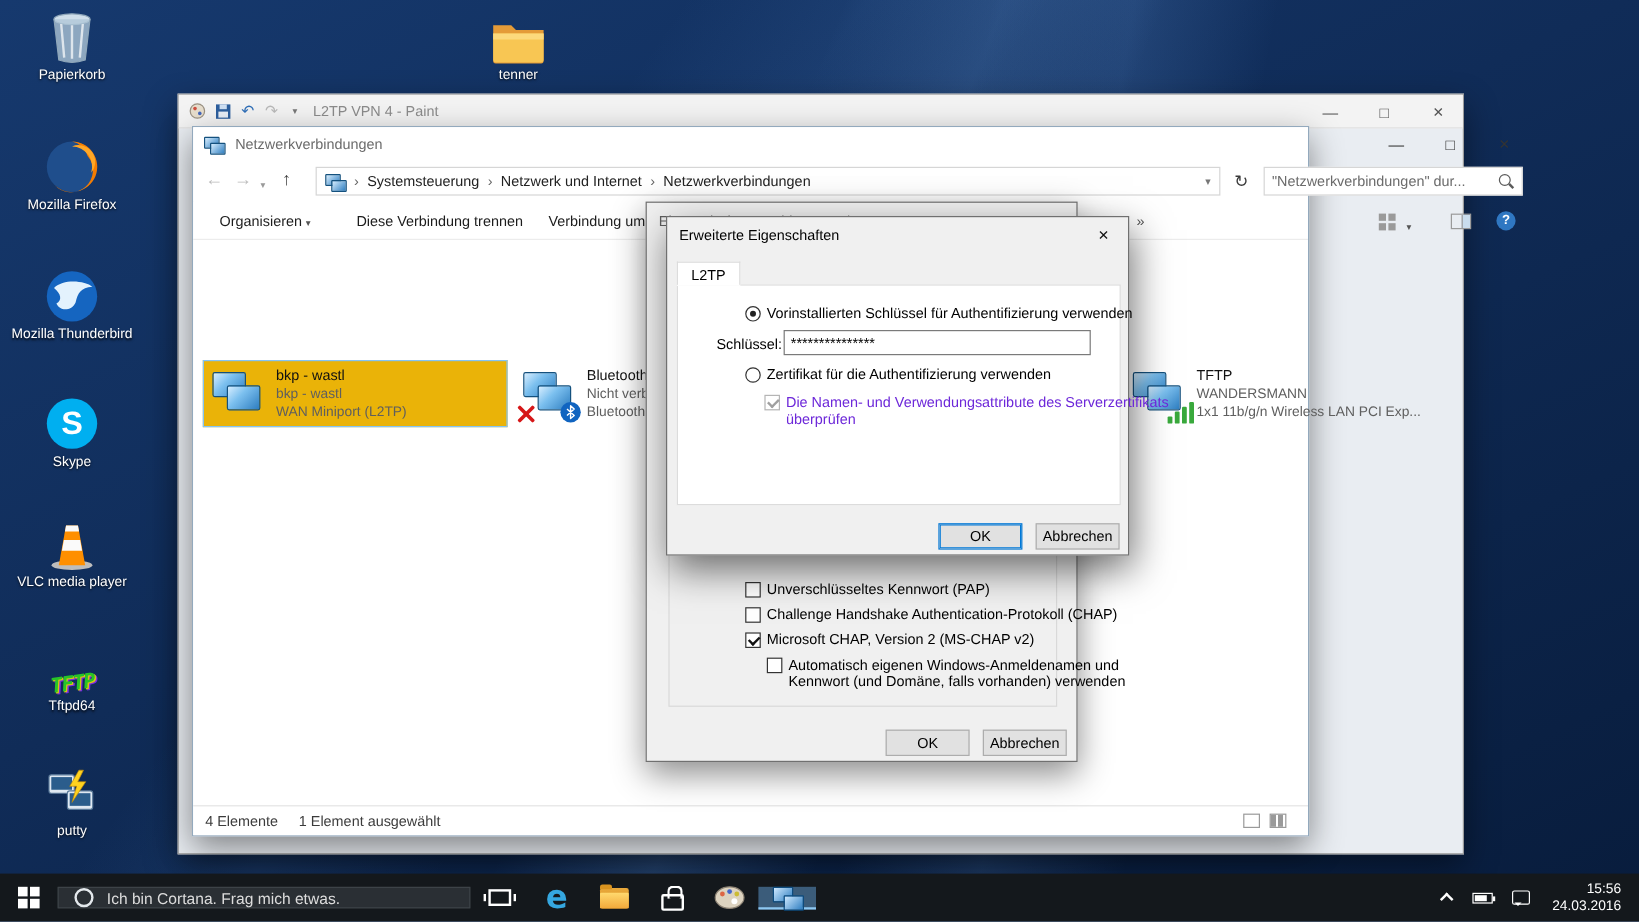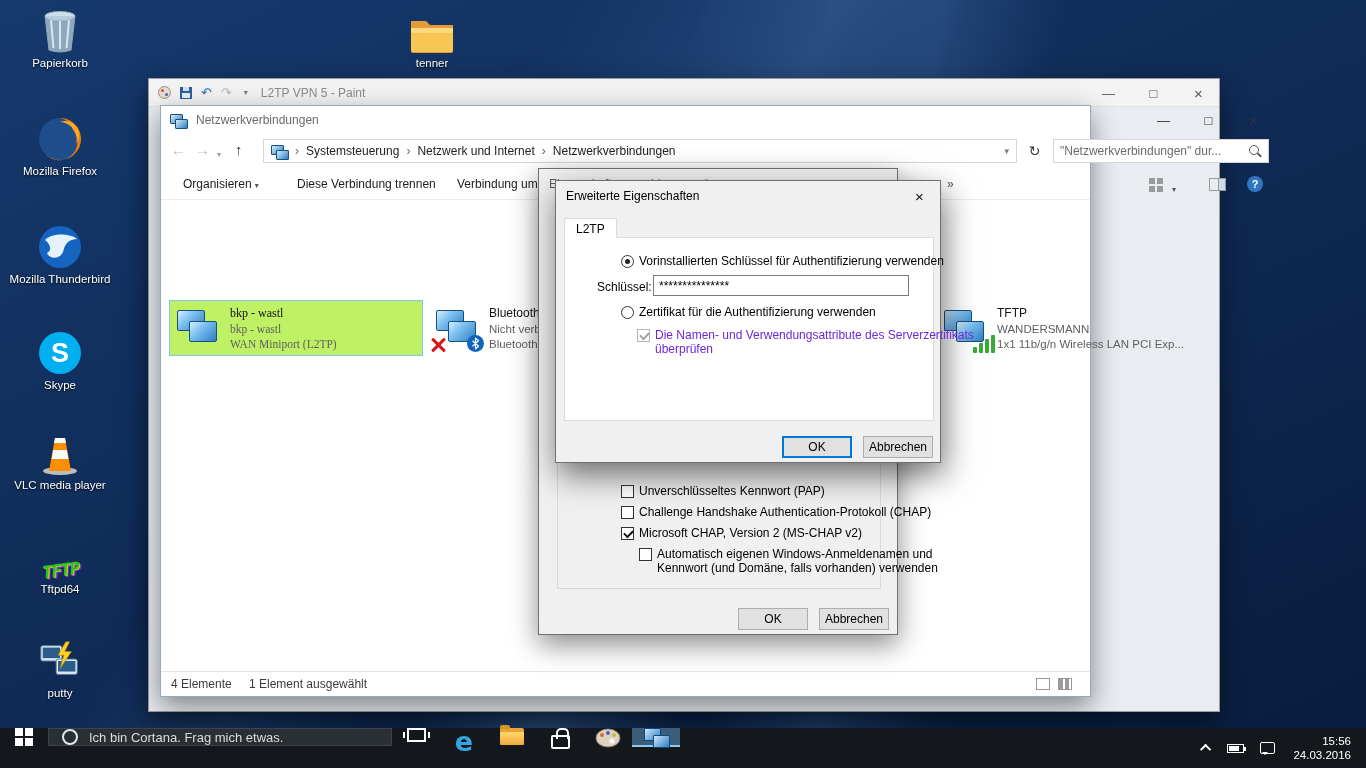--- a/index.html
+++ b/index.html
@@ -79,21 +79,21 @@
 .cmd{position:absolute;top:9px;white-space:nowrap;}
 .dd{font-size:8px;color:#555;margin-left:3px;}
 .icon-grid{display:grid;grid-template-columns:6px 6px;grid-template-rows:6px 6px;gap:2px;}
 .icon-grid i{background:#9a9a9a;display:block;}
 .icon-pane{width:17px;height:13px;border:1px solid #9a9a9a;position:relative;display:block;}
 .icon-pane::before{content:"";position:absolute;right:0;top:0;bottom:0;width:6px;background:#c9dced;border-left:1px solid #9a9a9a;}
 .icon-help{width:16px;height:16px;border-radius:50%;background:#2f77c2;color:#fff;font-size:11px;font-weight:bold;
  display:flex;align-items:center;justify-content:center;}
 .content{position:absolute;left:0;top:94px;right:0;bottom:25px;background:#fff;}
 .conn-item{position:absolute;height:56px;display:flex;align-items:center;gap:8px;padding:4px 6px;}
-.conn-item.selected{background:#bef264;border:1px solid #84c4f4;font-family:Liberation Serif, serif;}
+.conn-item.selected{background:#eab308;border:1px solid #84c4f4;}
 .conn-icon{position:relative;width:46px;height:46px;flex:0 0 auto;}
 .mon{position:absolute;width:28px;height:21px;border-radius:2px;border:1px solid #14517e;
  background:linear-gradient(135deg,#d8eeff 0%,#7cc0ef 40%,#2d7dc0 100%);}
 .mon.back{left:1px;top:5px;}
 .mon.front{left:13px;top:16px;}
 .x-badge{position:absolute;left:-6px;bottom:-3px;width:18px;height:18px;}
 .x-badge::before,.x-badge::after{content:"";position:absolute;left:8px;top:0;width:3px;height:18px;background:#d61718;border-radius:1px;}
 .x-badge::before{transform:rotate(45deg);}
 .x-badge::after{transform:rotate(-45deg);}
 .bt-badge{position:absolute;right:-3px;bottom:-1px;width:17px;height:17px;border-radius:50%;background:#1064c0;
@@ -121,21 +121,21 @@
 .adv .wctrl{height:30px;left:341px;color:#111;}
 .tab{position:absolute;left:8px;top:37px;height:20px;padding:3px 11px 0;background:#fff;border:1px solid #dcdcdc;
  border-bottom:1px solid #fff;font-size:12px;z-index:2;}
 .tabpage{position:absolute;left:8px;top:56px;width:370px;height:184px;background:#fff;border:1px solid #dcdcdc;z-index:1;}
 .textfield{position:absolute;height:21px;border:1px solid #7a7a7a;background:#fff;font-size:12px;padding:2px 5px;
  font-family:"Liberation Sans",sans-serif;color:#000;}
 .mlbl{display:flex;flex-direction:column;gap:1px;}
 .mlbl span{display:block;font-size:12px;line-height:13px;white-space:nowrap;}
 
 
-.taskbar{position:absolute;left:0;bottom:0;width:1366px;height:40px;background:#14181c;z-index:50;display:flex;align-items:flex-start;}
+.taskbar{position:absolute;left:0;bottom:0;width:1366px;height:40px;background:#14181c;z-index:50;display:flex;align-items:center;}
 .tb-btn{width:48px;display:flex;align-items:center;justify-content:center;position:relative;flex:0 0 auto;}
 .tb-btn.active{background:rgba(98,160,215,.5);box-shadow:inset 0 -2px 0 #8ec8f2;}
 .winlogo{display:grid;grid-template-columns:8px 8px;grid-template-rows:8px 8px;gap:1.5px;}
 .winlogo i{background:#fff;display:block;}
 .cortana{width:344px;flex:0 0 auto;background:#2a2f34;border:1px solid #3d4348;display:flex;align-items:center;gap:11px;
  padding:0 13px;color:#dcdcdc;font-size:13px;}
 .cortana-ring{width:16px;height:16px;border:2px solid #e3e8ec;border-radius:50%;flex:0 0 auto;}
 .tv-icon{width:19px;height:14px;border:2px solid #fff;position:relative;}
 .tv-icon::before{content:"";position:absolute;left:-6px;top:2px;width:2px;height:6px;background:#fff;}
 .tv-icon::after{content:"";position:absolute;right:-6px;top:2px;width:2px;height:6px;background:#fff;}
@@ -254,21 +254,21 @@
   </div>
 </div>
 
 <div class="window paint">
   <div class="paint-tb">
     <span class="qat-paint"></span>
     <span class="floppy"></span>
     <span class="qat-glyph" style="color:#2f6fb8;">↶</span>
     <span class="qat-glyph" style="color:#b9b9b9;">↷</span>
     <span class="dd" style="color:#777;">▾</span>
-    <span class="paint-title">L2TP VPN 5 - Paint</span>
+    <span class="paint-title">L2TP VPN 4 - Paint</span>
   </div>
   <div class="wctrl" style="left:937px;height:28px;">—</div>
   <div class="wctrl" style="left:982px;height:28px;">□</div>
   <div class="wctrl" style="left:1027px;height:28px;font-size:15px;">×</div>
 </div>
 
 <div class="window explorer">
   <div class="ex-tb">
     <span class="mini-net"></span>
     <span class="ex-title">Netzwerkverbindungen</span>

